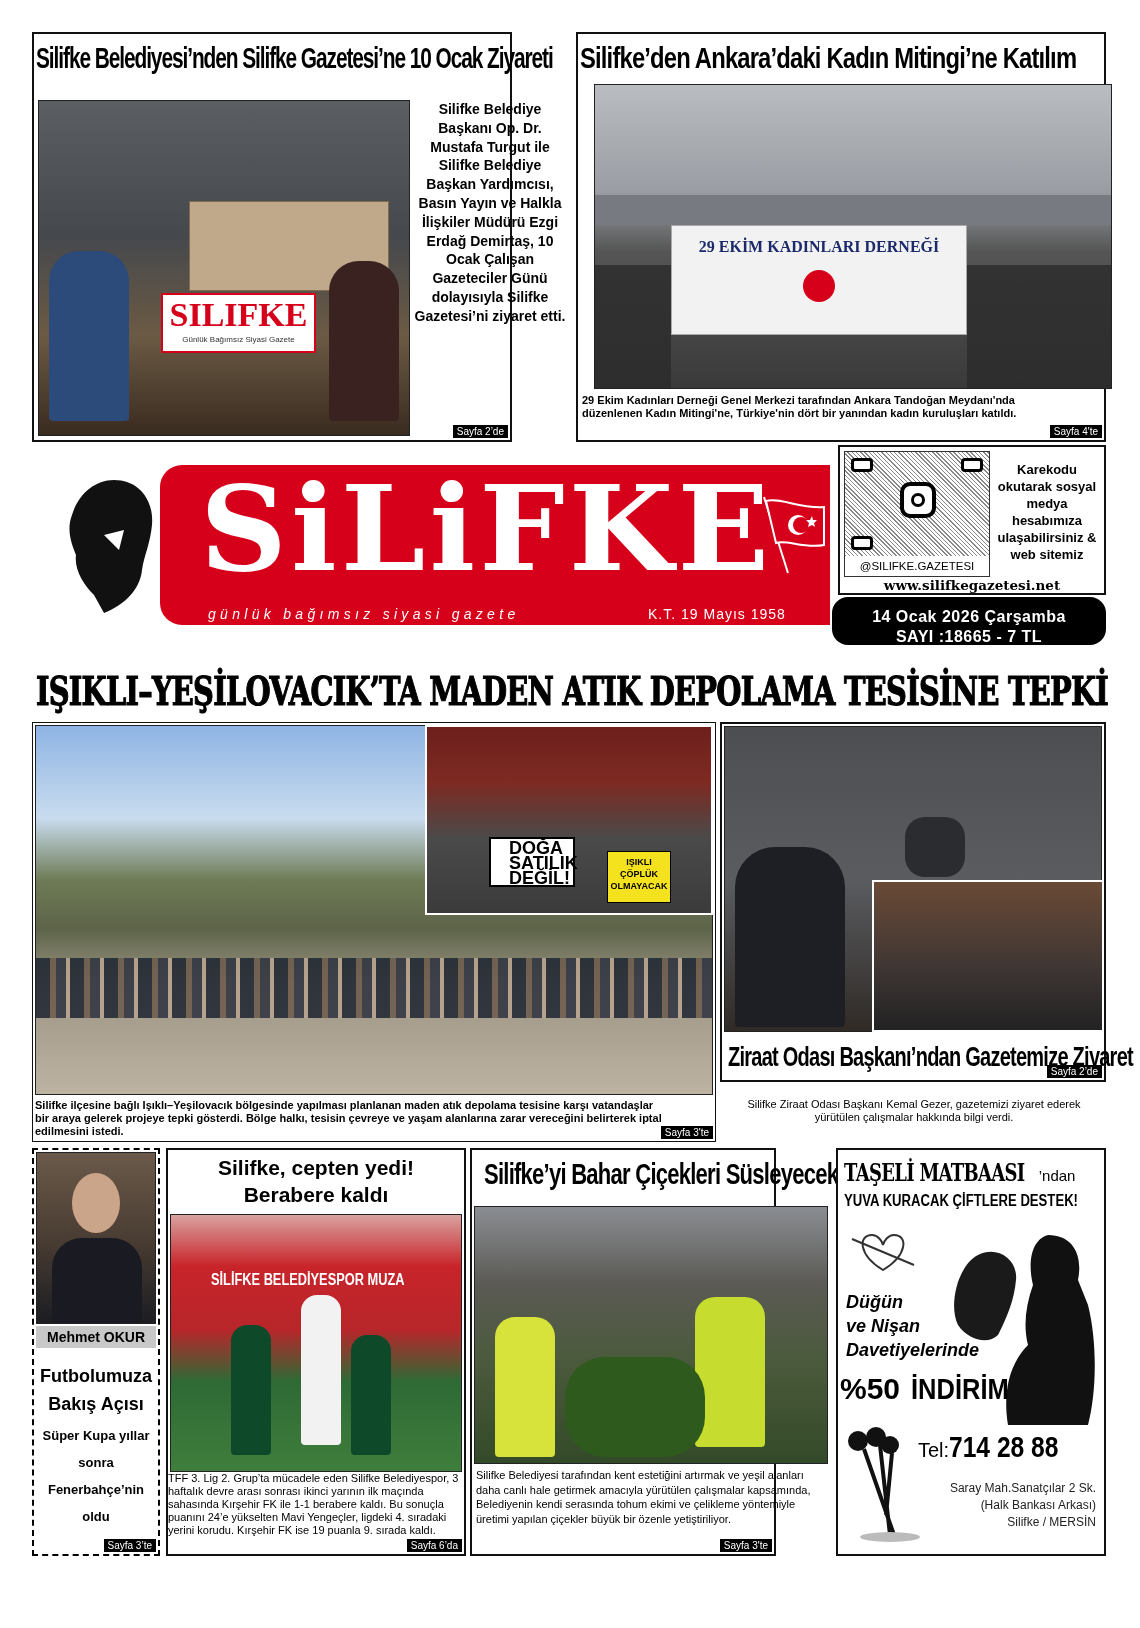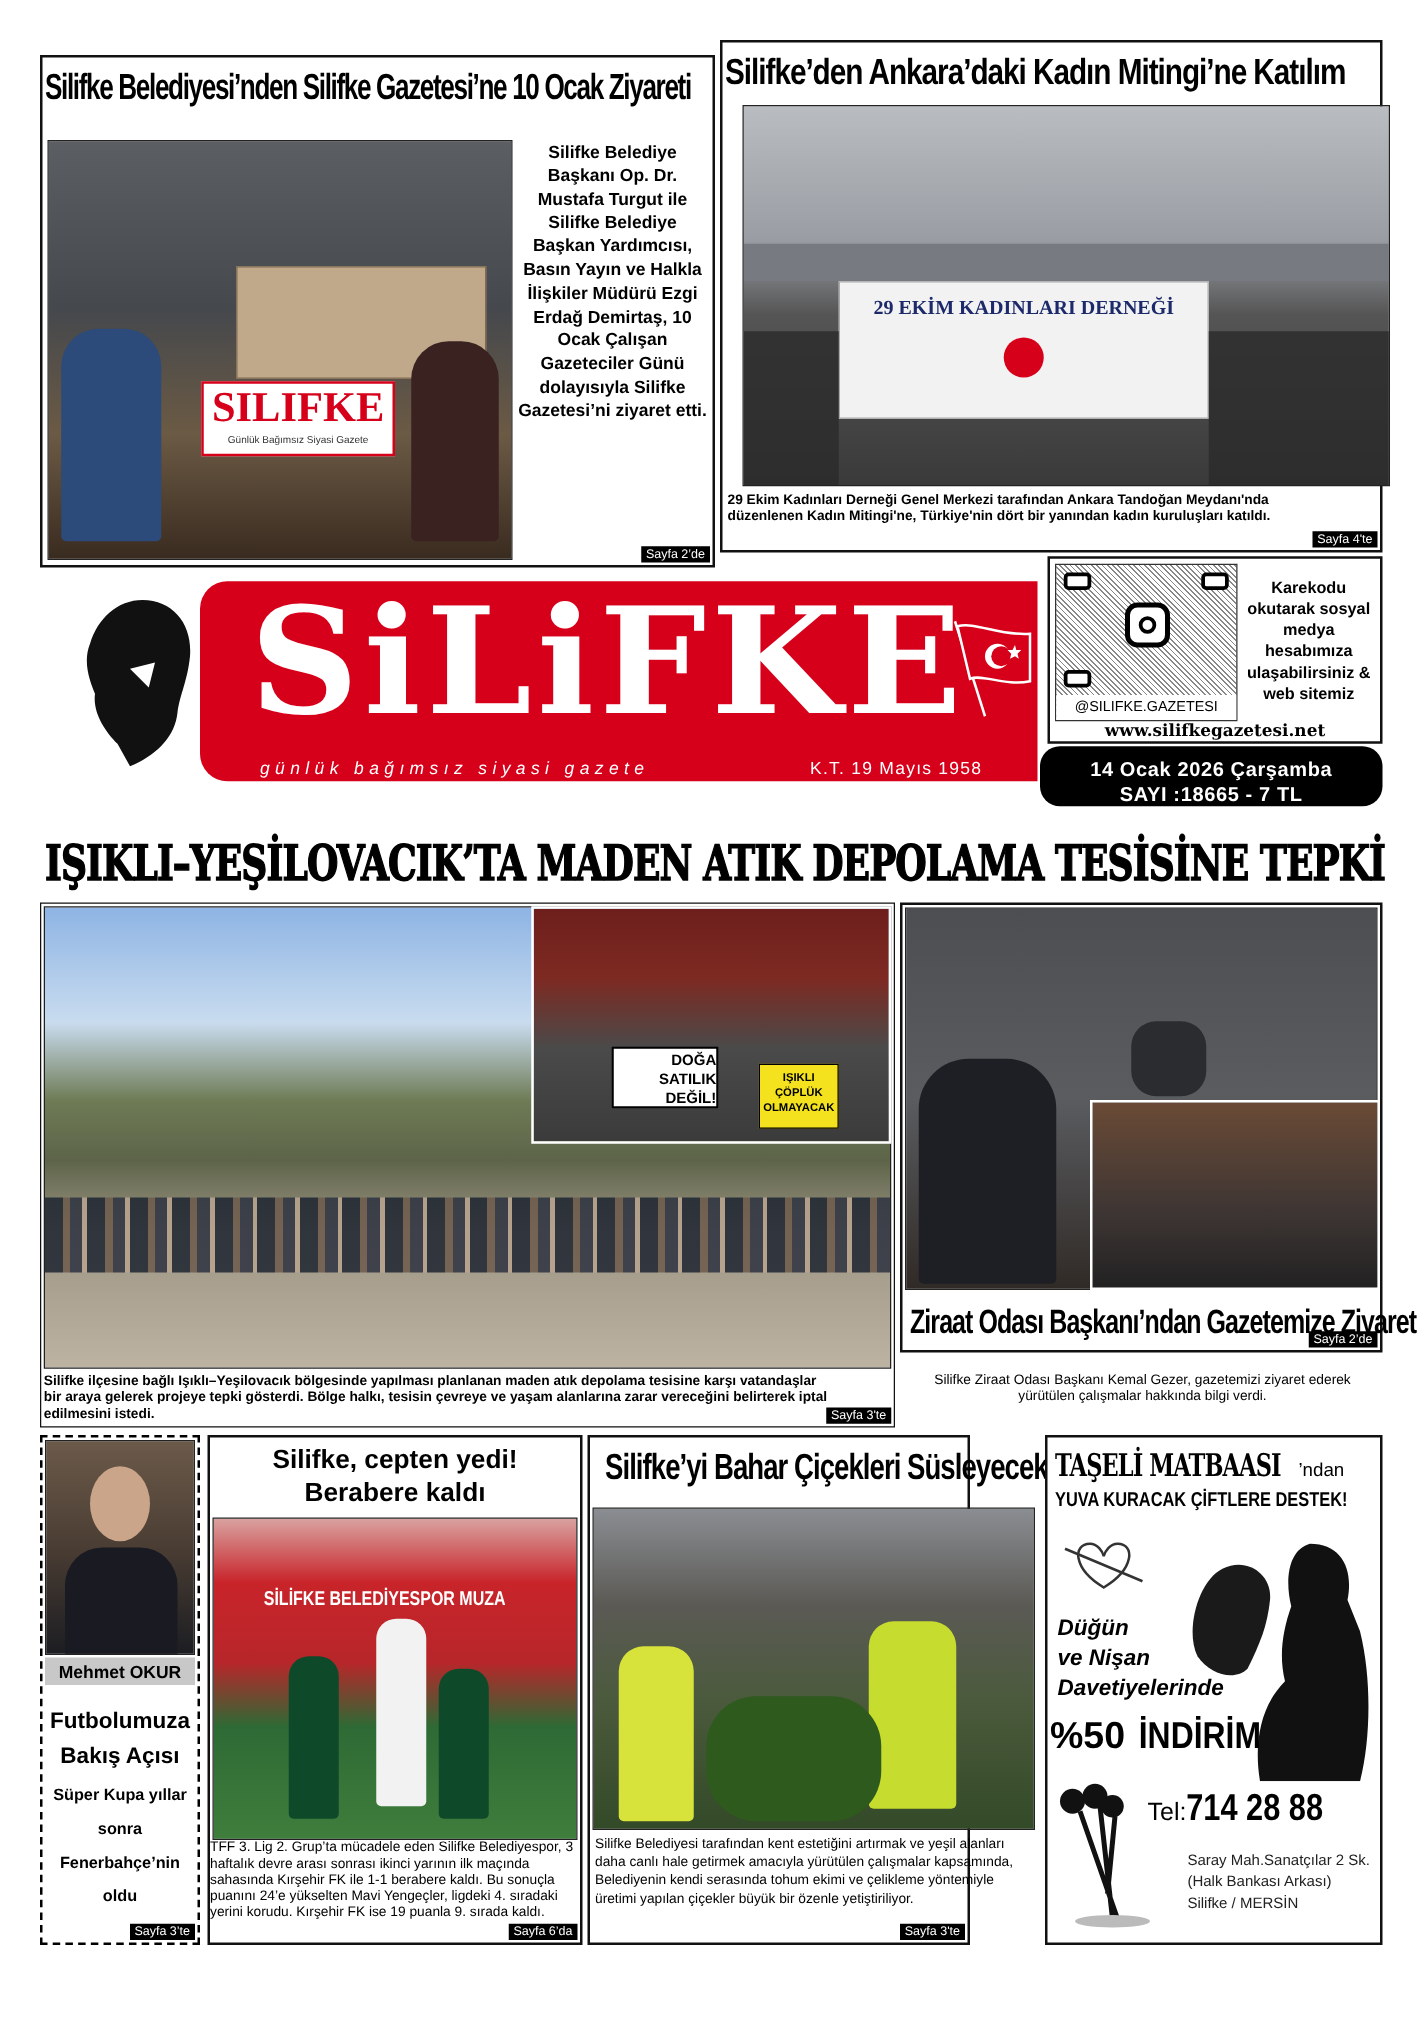--- a/index.html
+++ b/index.html
@@ -8,21 +8,21 @@
   .box { position: absolute; border: 2px solid #111; background: #fff; }
   .cond { font-family: "Liberation Sans", sans-serif; font-weight: bold; transform-origin: left top; white-space: nowrap; }
   .photo { position: absolute; border: 1px solid #222; overflow: hidden; }
   .sayfa { position: absolute; background: #000; color: #fff; font-size: 10px; padding: 1px 4px; font-family: "Liberation Sans", sans-serif; }
   .caption { font-size: 11px; font-weight: bold; line-height: 13px; }
   .caption-n { font-size: 11px; line-height: 13px; }
 </style>
 </head>
 <body>
 
-<div class="box" style="left:32px;top:32px;width:540px;height:410px;margin-top:12px;">
+<div class="box" style="left:32px;top:32px;width:480px;height:410px;">
   <div class="cond" style="position:absolute;left:2px;top:8px;font-size:29px;letter-spacing:-1.5px;transform:scaleX(0.72);">Silifke Belediyesi’nden Silifke Gazetesi’ne 10 Ocak Ziyareti</div>
   <div class="photo" style="left:4px;top:66px;width:372px;height:336px;background:linear-gradient(180deg,#5b5e63 0%,#45484d 40%,#6b5a44 70%,#3a2b20 100%);">
     <div class="abs" style="left:150px;top:100px;width:200px;height:90px;background:#bfa98a;border:1px solid #806a50;"></div>
     <div class="abs" style="left:10px;top:150px;width:80px;height:170px;background:#2c4a7a;border-radius:30px 30px 4px 4px;"></div>
     <div class="abs" style="left:290px;top:160px;width:70px;height:160px;background:#3a2220;border-radius:30px 30px 4px 4px;"></div>
     <div class="abs" style="left:122px;top:192px;width:155px;height:60px;background:#fff;border:2px solid #d7001b;">
       <div style="color:#d7001b;font-family:'Liberation Serif',serif;font-weight:bold;font-size:34px;text-align:center;line-height:40px;">SILIFKE</div>
       <div style="font-size:8px;text-align:center;color:#333;">Günlük Bağımsız Siyasi Gazete</div>
     </div>
   </div>
@@ -84,21 +84,21 @@
   <div>SAYI :18665 - 7 TL</div>
 </div>
 
 <div class="abs" style="left:36px;top:668px;font-family:'DejaVu Serif',serif;font-weight:900;font-size:39px;letter-spacing:-1px;transform:scaleX(0.74);transform-origin:left top;white-space:nowrap;-webkit-text-stroke:1.2px #000;">IŞIKLI–YEŞİLOVACIK’TA MADEN ATIK DEPOLAMA TESİSİNE TEPKİ</div>
 
 <div class="box" style="left:32px;top:722px;width:684px;height:420px;border-width:1px;">
   <div class="photo" style="left:2px;top:2px;width:678px;height:370px;background:linear-gradient(180deg,#8eb4e4 0%,#c9dcef 25%,#6e7b55 42%,#5d6449 55%,#9c9483 70%,#bdb3a3 100%);">
     <div class="abs" style="left:0;top:232px;width:678px;height:60px;background:repeating-linear-gradient(90deg,#1d2430 0 14px,#6d5a4a 14px 20px,#2d3240 20px 30px,#b9a48e 30px 34px);opacity:.85;"></div>
   </div>
   <div class="photo" style="left:392px;top:2px;width:288px;height:190px;background:linear-gradient(180deg,#6e1f1c 0%,#7d2a22 30%,#4a4a4a 60%,#3b3b3b 100%);border:2px solid #fff;">
-    <div class="abs" style="left:62px;top:110px;width:86px;height:50px;background:#fff;border:2px solid #000;font-weight:bold;font-size:12px;text-align:right;line-height:15px;padding-top:2px;">DOĞA SATILIK DEĞİL!</div>
+    <div class="abs" style="left:62px;top:110px;width:86px;height:50px;background:#fff;border:2px solid #000;font-weight:bold;font-size:18px;text-align:left;line-height:15px;padding-top:2px;padding-left:18px;">DOĞA SATILIK DEĞİL!</div>
     <div class="abs" style="left:180px;top:124px;width:64px;height:52px;background:#f3e21d;border:1px solid #000;font-weight:bold;font-size:9px;text-align:center;line-height:12px;padding-top:4px;">IŞIKLI ÇÖPLÜK OLMAYACAK</div>
   </div>
   <div class="caption" style="position:absolute;left:2px;top:376px;width:630px;">Silifke ilçesine bağlı Işıklı–Yeşilovacık bölgesinde yapılması planlanan maden atık depolama tesisine karşı vatandaşlar bir araya gelerek projeye tepki gösterdi. Bölge halkı, tesisin çevreye ve yaşam alanlarına zarar vereceğini belirterek iptal edilmesini istedi.</div>
   <div class="sayfa" style="right:2px;bottom:2px;">Sayfa 3'te</div>
 </div>
 
 <div class="box" style="left:720px;top:722px;width:386px;height:360px;">
   <div class="photo" style="left:2px;top:2px;width:378px;height:306px;background:linear-gradient(180deg,#4c4e52 0%,#5a5c60 50%,#302a26 100%);">
     <div class="abs" style="left:10px;top:120px;width:110px;height:180px;background:#1d1f24;border-radius:40px 40px 4px 4px;"></div>
     <div class="abs" style="left:180px;top:90px;width:60px;height:60px;background:#2a2c30;border-radius:20px;"></div>
@@ -172,18 +172,18 @@
         <circle cx="14" cy="16" r="10" fill="#111"></circle>
         <circle cx="32" cy="12" r="10" fill="#111"></circle>
         <circle cx="46" cy="20" r="9" fill="#111"></circle>
         <path d="M20 24 L50 110 M36 20 L46 110 M48 28 L42 90" stroke="#111" stroke-width="4" fill="none"></path>
         <ellipse cx="46" cy="112" rx="30" ry="5" fill="#bbb"></ellipse>
       </svg>
   </div>
   <div style="position:absolute;left:80px;top:280px;white-space:nowrap;">
     <span style="font-size:20px;margin-top:45px;">Tel:</span><span style="font-size:30px;font-weight:bold;display:inline-block;transform:scaleX(0.82);transform-origin:left center;">714 28 88</span>
   </div>
-  <div style="position:absolute;right:8px;top:330px;font-size:12px;line-height:17px;color:#222;">
+  <div style="position:absolute;right:8px;top:330px;text-align:right;font-size:12px;line-height:17px;color:#222;">
     <div>Saray Mah.Sanatçılar 2 Sk.</div>
     <div>(Halk Bankası Arkası)</div>
     <div>Silifke / MERSİN</div>
   </div>
 </div>
 
 </body></html>

